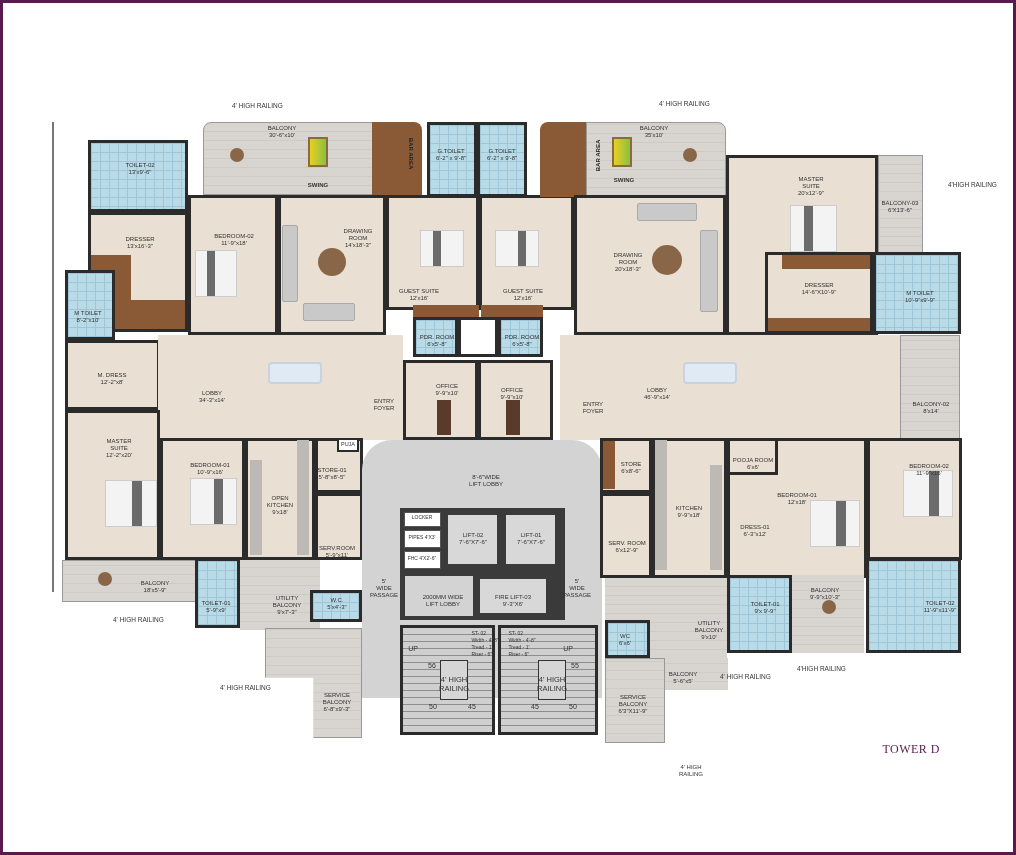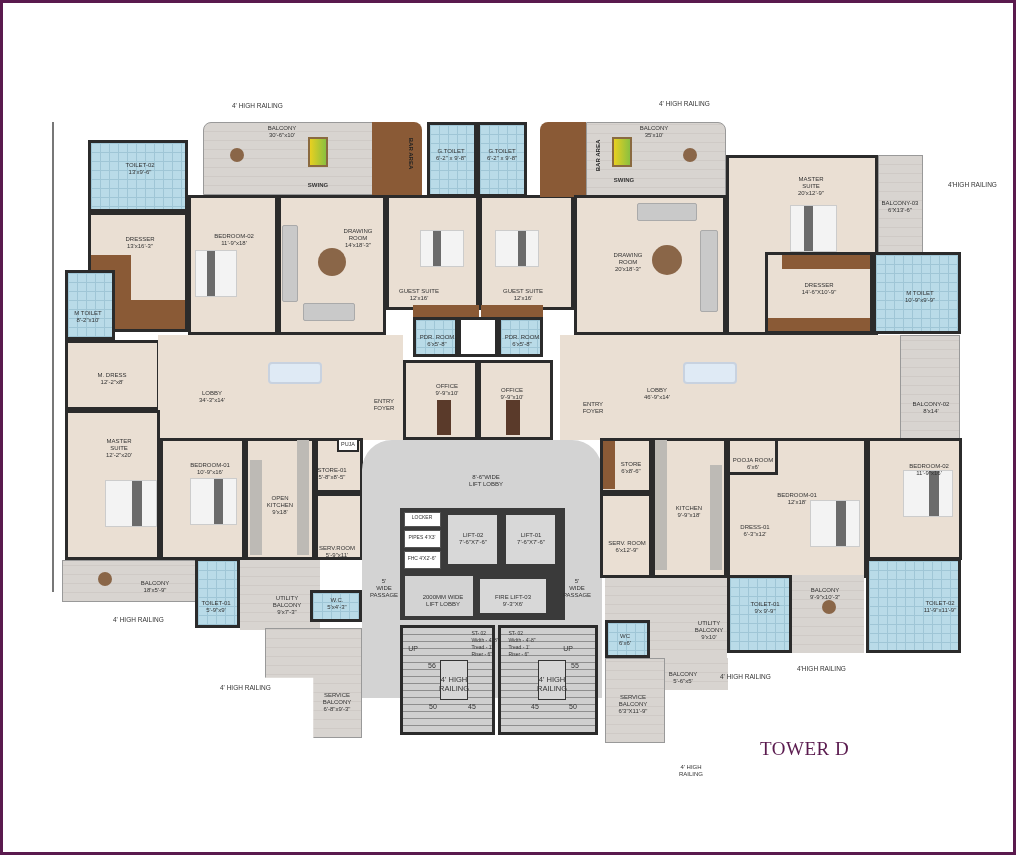--- a/index.html
+++ b/index.html
@@ -10,21 +10,21 @@
   .floor{background:#eadfd3;}
   .bal{background:repeating-linear-gradient(0deg,#d8d4d0 0 8px,#cfcac6 8px 9px),#d6d1cc;}
   .tile{background-color:#b9dbe8;background-image:linear-gradient(#9fc6d6 1px,transparent 1px),linear-gradient(90deg,#9fc6d6 1px,transparent 1px);background-size:9px 9px;}
   .wood{background:#8a5a36;}
   .core{background:#d3d3d3;}
   .lift{background:#d8d8d8;border:3px solid #3a3a3a;}
   .wall{background:#2b2b2b;position:absolute;}
   .lbl{position:absolute;font-size:6px;line-height:7px;color:#333;text-align:center;white-space:nowrap;transform:translateX(-50%);}
   .lbl span{display:block;}
   .rail{position:absolute;font-size:6.5px;color:#333;white-space:nowrap;}
-  .title{position:absolute;left:760px;top:737px;width:180px;text-align:left;color:#5a1a4e;font-family:"Liberation Serif","DejaVu Serif",serif;font-size:19px;line-height:24px;letter-spacing:0.5px;}
+  .title{position:absolute;left:760px;top:737px;width:180px;text-align:right;color:#5a1a4e;font-family:"Liberation Serif","DejaVu Serif",serif;font-size:12px;line-height:24px;letter-spacing:0.5px;}
   .bed{position:absolute;background:#f3f3f3;border:1px solid #ccc;}
   .bed::before{content:"";position:absolute;top:0;bottom:0;left:28%;width:20%;background:#6b6b6b;}
   .tbl{position:absolute;background:#dfeaf5;border:2px solid #c8d2e0;border-radius:4px;}
   .round{position:absolute;border-radius:50%;background:#8a6648;}
   .stairs{background:repeating-linear-gradient(0deg,#cfcfcf 0 6px,#8e8e8e 6px 7px);}
   .sofa{position:absolute;background:#c9c9c9;border:1px solid #aaa;border-radius:2px;}
 </style>
 </head>
 <body>
 

